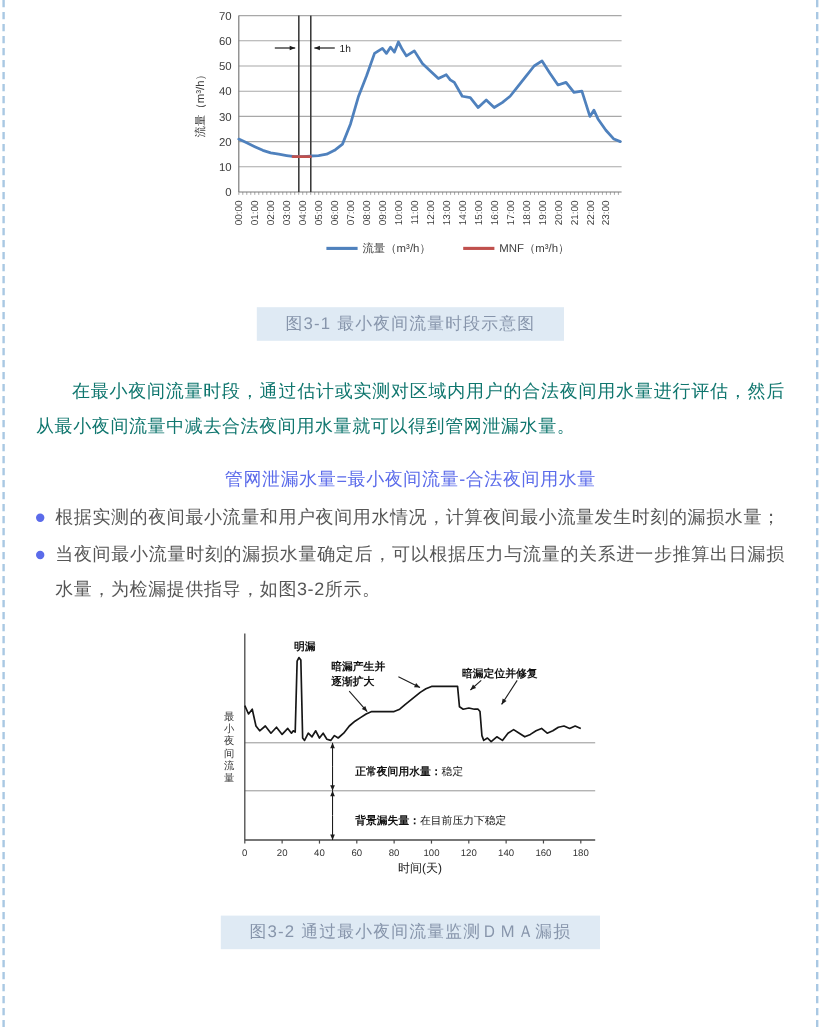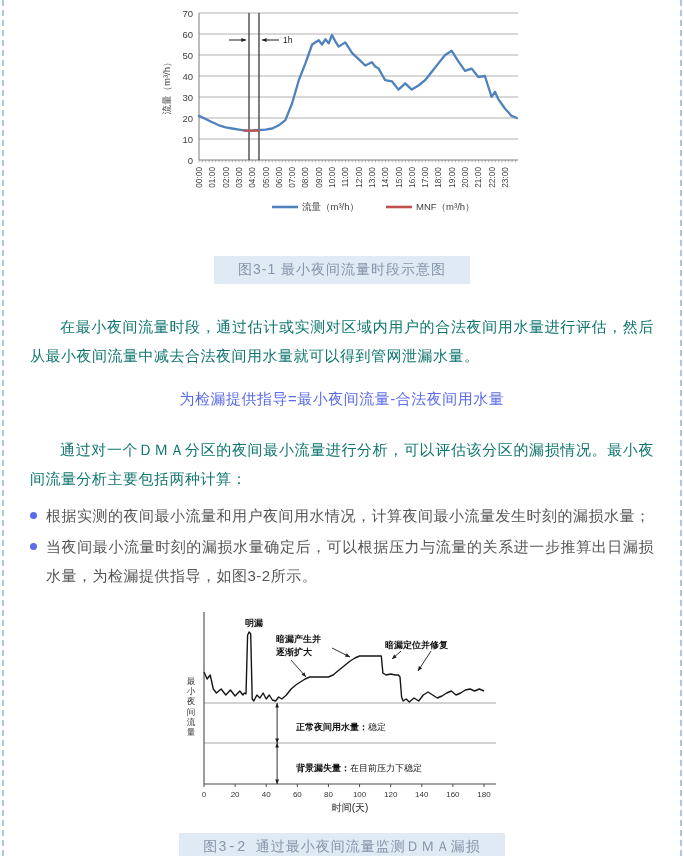--- a/index.html
+++ b/index.html
@@ -180,23 +180,22 @@
       <line x1="232" x2="258" y1="207" y2="207" stroke="#c0504d" stroke-width="2.6"></line>
       <text x="262" y="210" font-size="9.5" fill="#3d3d3d">MNF（m³/h）</text>
     </svg>
 
   <div class="caption-wrap">
     <span class="caption">图3-1 最小夜间流量时段示意图</span>
   </div>
 
   <p class="para">在最小夜间流量时段，通过估计或实测对区域内用户的合法夜间用水量进行评估，然后从最小夜间流量中减去合法夜间用水量就可以得到管网泄漏水量。</p>
 
-  <div class="formula">为检漏提供指导=最小夜间流量-合法夜间用水量</div>
-
-  <p class="para p2">通过对一个ＤＭＡ分区的夜间最小流量进行分析，可以评估该分区的漏损情况。最小夜间流量分析主要包括两种计算：</p>
+  <div class="formula">管网泄漏水量=最小夜间流量-合法夜间用水量</div>
+
 
   <ul class="bullets">
     <li>
       <span class="dot"></span>
       <span>根据实测的夜间最小流量和用户夜间用水情况，计算夜间最小流量发生时刻的漏损水量；</span>
     </li>
     <li>
       <span class="dot"></span>
       <span>当夜间最小流量时刻的漏损水量确定后，可以根据压力与流量的关系进一步推算出日漏损水量，为检漏提供指导，如图3-2所示。</span>
     </li>
@@ -252,17 +251,17 @@
       <line x1="113.11111111111111" y1="119" x2="113.11111111111111" y2="139" stroke="#1c1c1c" stroke-width="0.9"></line>
       <polygon points="113.11111111111111 139 111.16401939956786 134.39469502998557 115.05820282265437 134.39469502998557" fill="#1c1c1c"></polygon>
       <line x1="113.11111111111111" y1="159.5" x2="113.11111111111111" y2="139" stroke="#1c1c1c" stroke-width="0.9"></line>
       <polygon points="113.11111111111111 139 115.05820282265437 143.60530497001443 111.16401939956786 143.60530497001443" fill="#1c1c1c"></polygon>
       <line x1="113.11111111111111" y1="159.5" x2="113.11111111111111" y2="180" stroke="#1c1c1c" stroke-width="0.9"></line>
       <polygon points="113.11111111111111 180 111.16401939956786 175.39469502998557 115.05820282265437 175.39469502998557" fill="#1c1c1c"></polygon>
       <text x="132" y="126" font-size="9" fill="#111"><tspan font-weight="bold">正常夜间用水量：</tspan><tspan>稳定</tspan></text>
       <text x="132" y="167" font-size="9" fill="#111"><tspan font-weight="bold">背景漏失量：</tspan><tspan>在目前压力下稳定</tspan></text>
     </svg>
 
-  <div class="caption-wrap" style="margin-top:14px;font-family:Liberation Mono, monospace;">
+  <div class="caption-wrap" style="margin-top:28px;">
     <span class="caption">图3-2 通过最小夜间流量监测ＤＭＡ漏损</span>
   </div>
 
 </div>
 
 </body></html>

